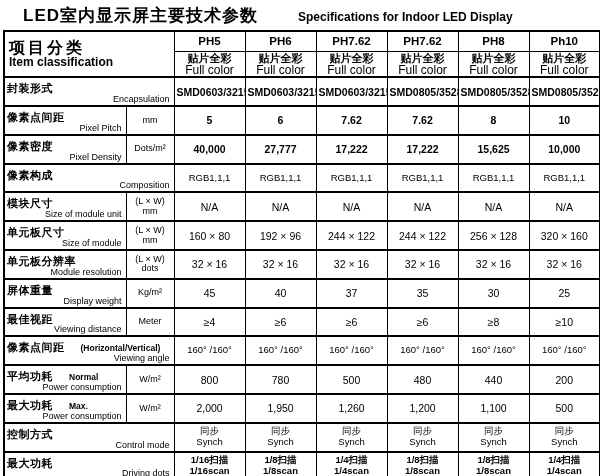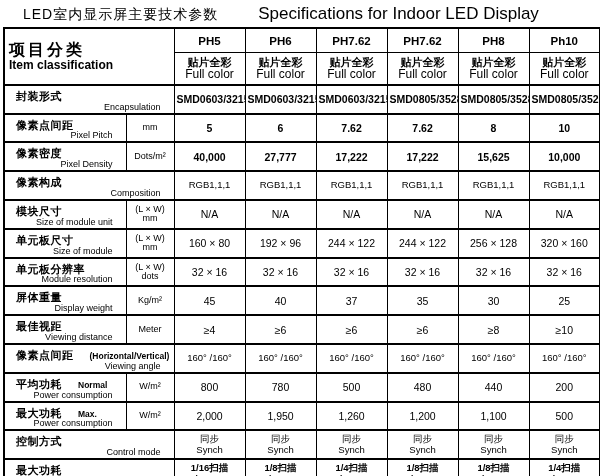--- a/index.html
+++ b/index.html
@@ -3,42 +3,42 @@
 <meta charset="utf-8">
 <style>
   * { box-sizing: border-box; }
   html,body { margin:0; padding:0; }
   body {
     width:600px; height:476px; overflow:hidden;
     background:#ffffff; color:#000;
     font-family:"Liberation Sans","DejaVu Sans",sans-serif;
   }
   .title-bar { display:flex; align-items:baseline; padding:4px 0 3px 7px; }
-  .title-zh { font-size:14px; font-weight:normal; letter-spacing:1px;padding-left:16px; }
-  .title-en { font-size:17px; font-weight:normal; margin-left:40px; }
+  .title-zh { font-size:17px; font-weight:bold; letter-spacing:1px;padding-left:16px; }
+  .title-en { font-size:12px; font-weight:bold; margin-left:40px; }
 
   table.spec {
     border-collapse:collapse; table-layout:fixed;
     width:594px; margin-left:3px;
     border:2px solid #000;
   }
   .spec td { border:1px solid #000; padding:0 2px; vertical-align:middle; overflow:hidden; }
   .spec tr.thick > td { border-top-width:2px; }
 
   
-  td.ih { padding:12px 4px; }
+  td.ih { padding:2px 4px; }
   .ih-zh { font-size:16px; font-weight:bold; letter-spacing:3px; line-height:1.1; }
   .ih-en { font-size:12px; font-weight:bold; line-height:1.1; }
   td.mh { text-align:center; font-weight:bold; font-size:11.5px; height:20px; }
   td.tph { text-align:center; height:22px; }
   .ty-zh { font-size:11px; font-weight:bold; line-height:1.1; }
   .ty-en { font-size:12px; line-height:1.05; }
 
   
-  td.lab { padding:1px 11px; }
+  td.lab { padding:1px 2px; }
   .zh-line { line-height:1.05; white-space:nowrap; }
   .zh { font-weight:bold; font-size:11px; letter-spacing:0.5px; }
   .mid { font-size:8.5px; font-weight:bold; margin-left:16px; }
   .en { font-size:9px; text-align:right; line-height:1.0; padding-right:2px; margin-top:-1px; white-space:nowrap; }
 
   td.unit { font-size:9px; text-align:center; white-space:pre-line; line-height:1.05;margin-left:20px; }
   td.val { font-size:10.5px; text-align:center; white-space:pre-line; line-height:1.15; height:19px; }
   tr.vb td.val { font-weight:bold; }
   tr.sm td.val { font-size:9.5px; }
   tr.two td.val { height:24px; }

